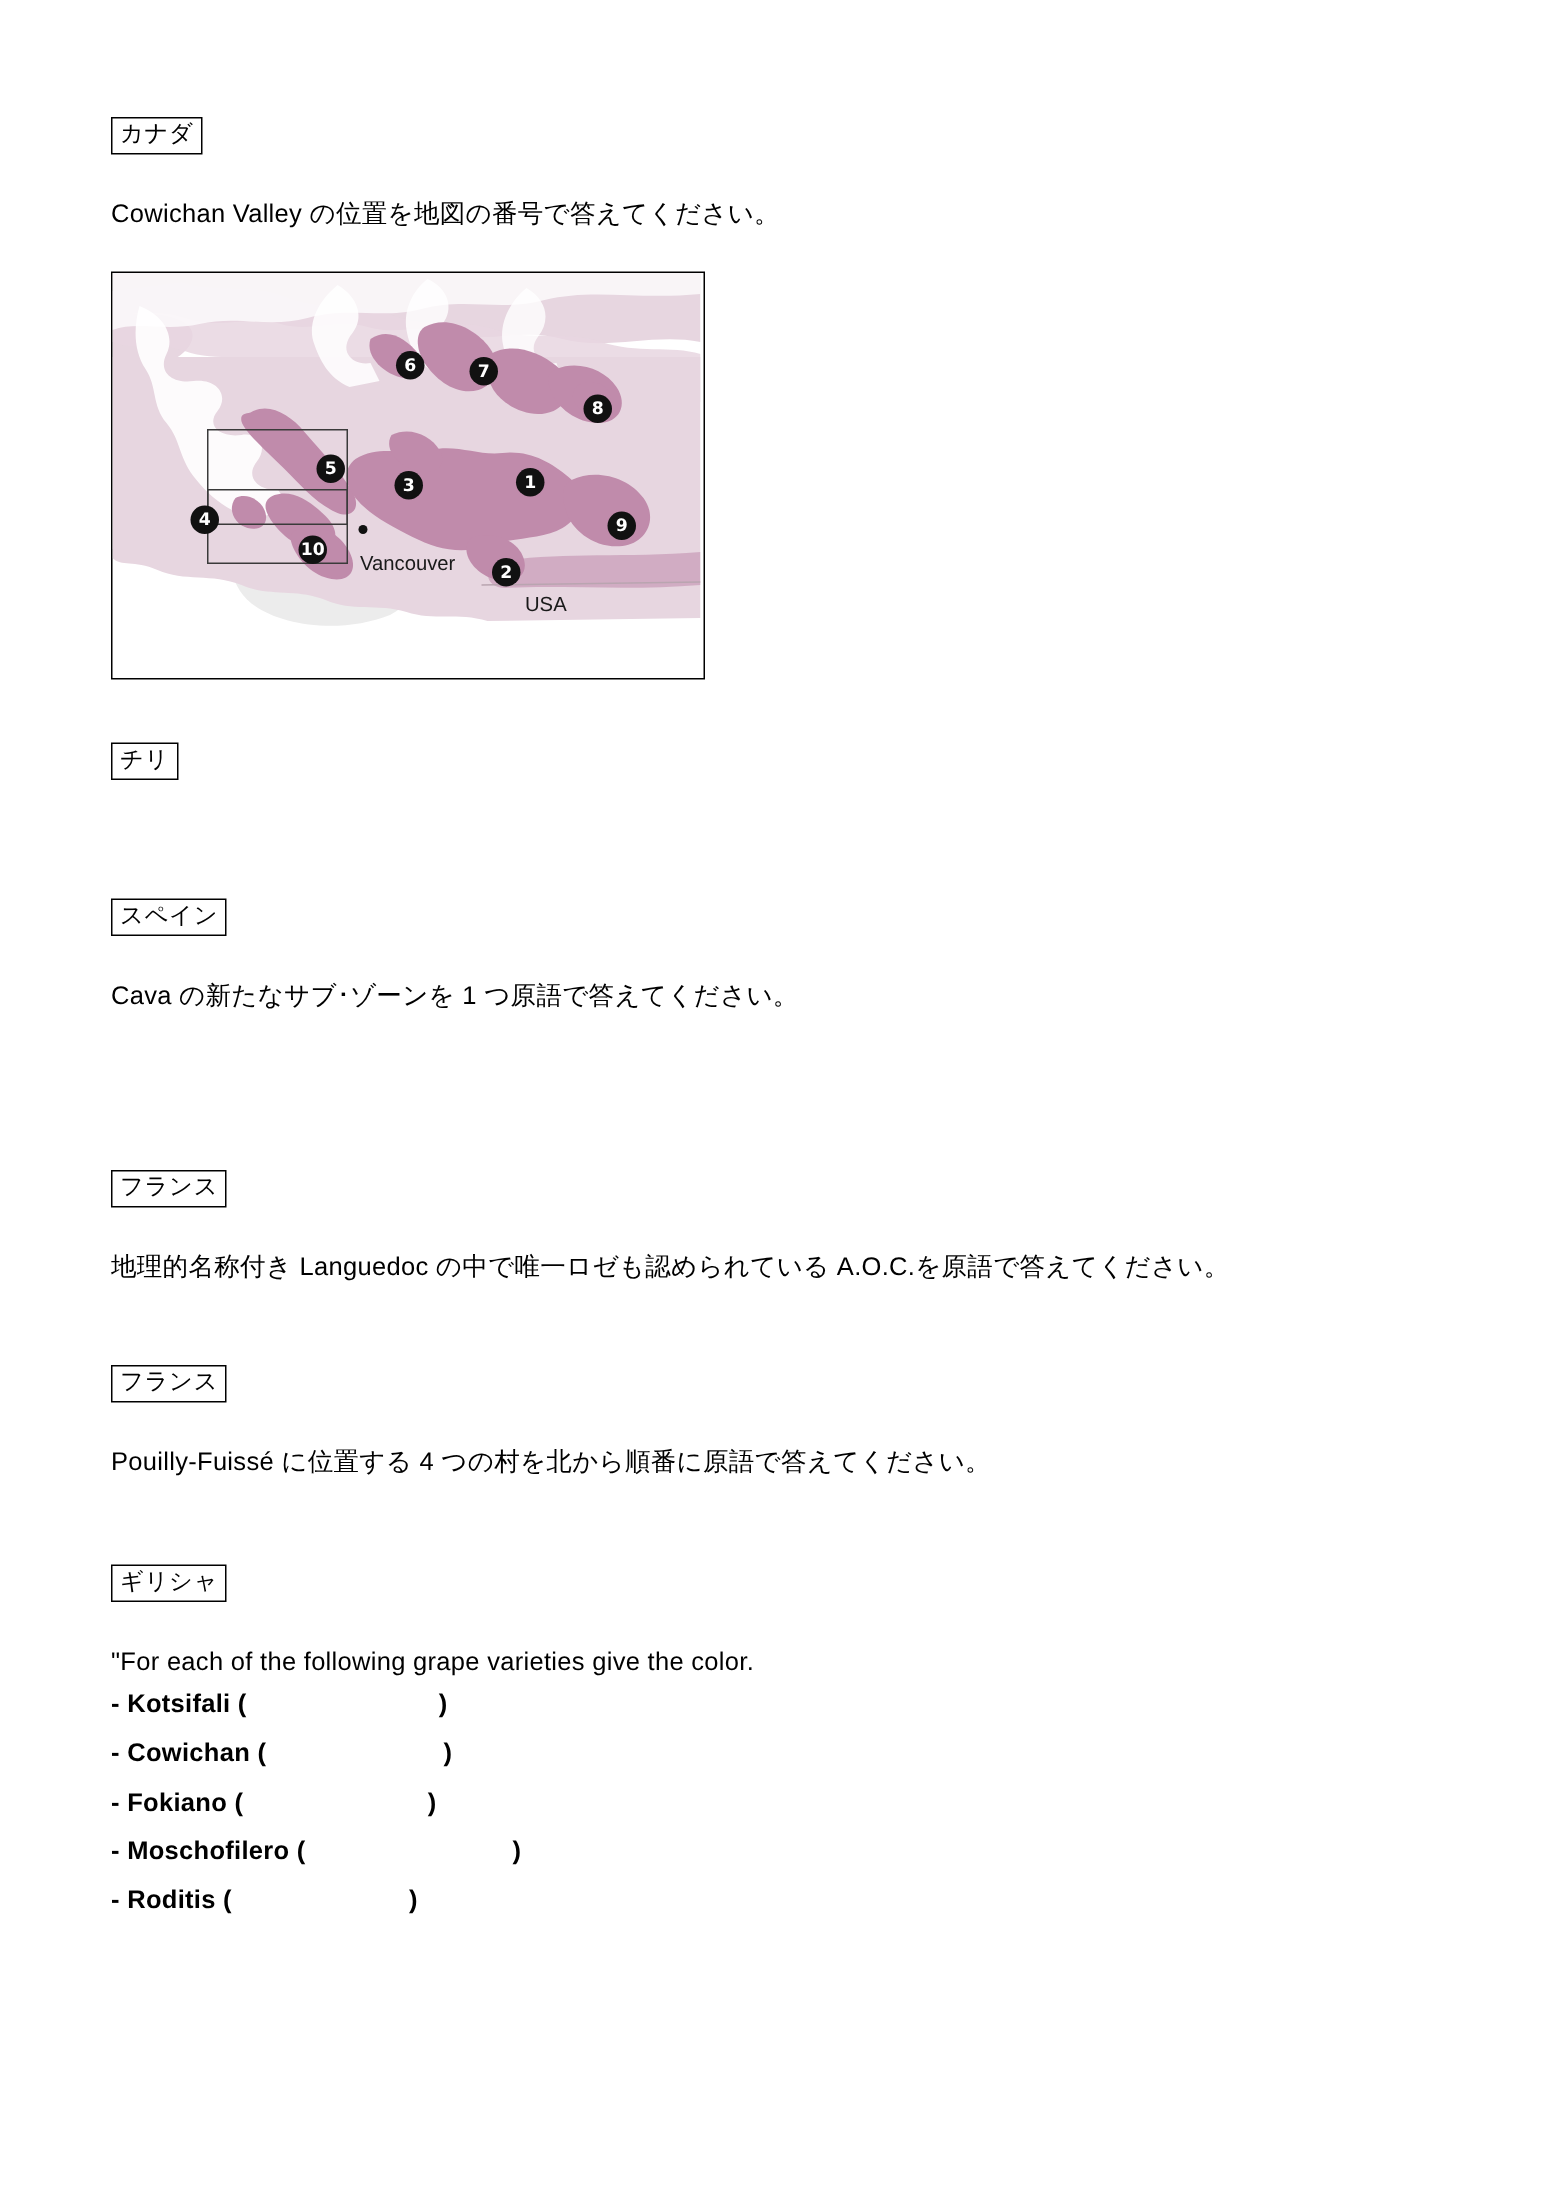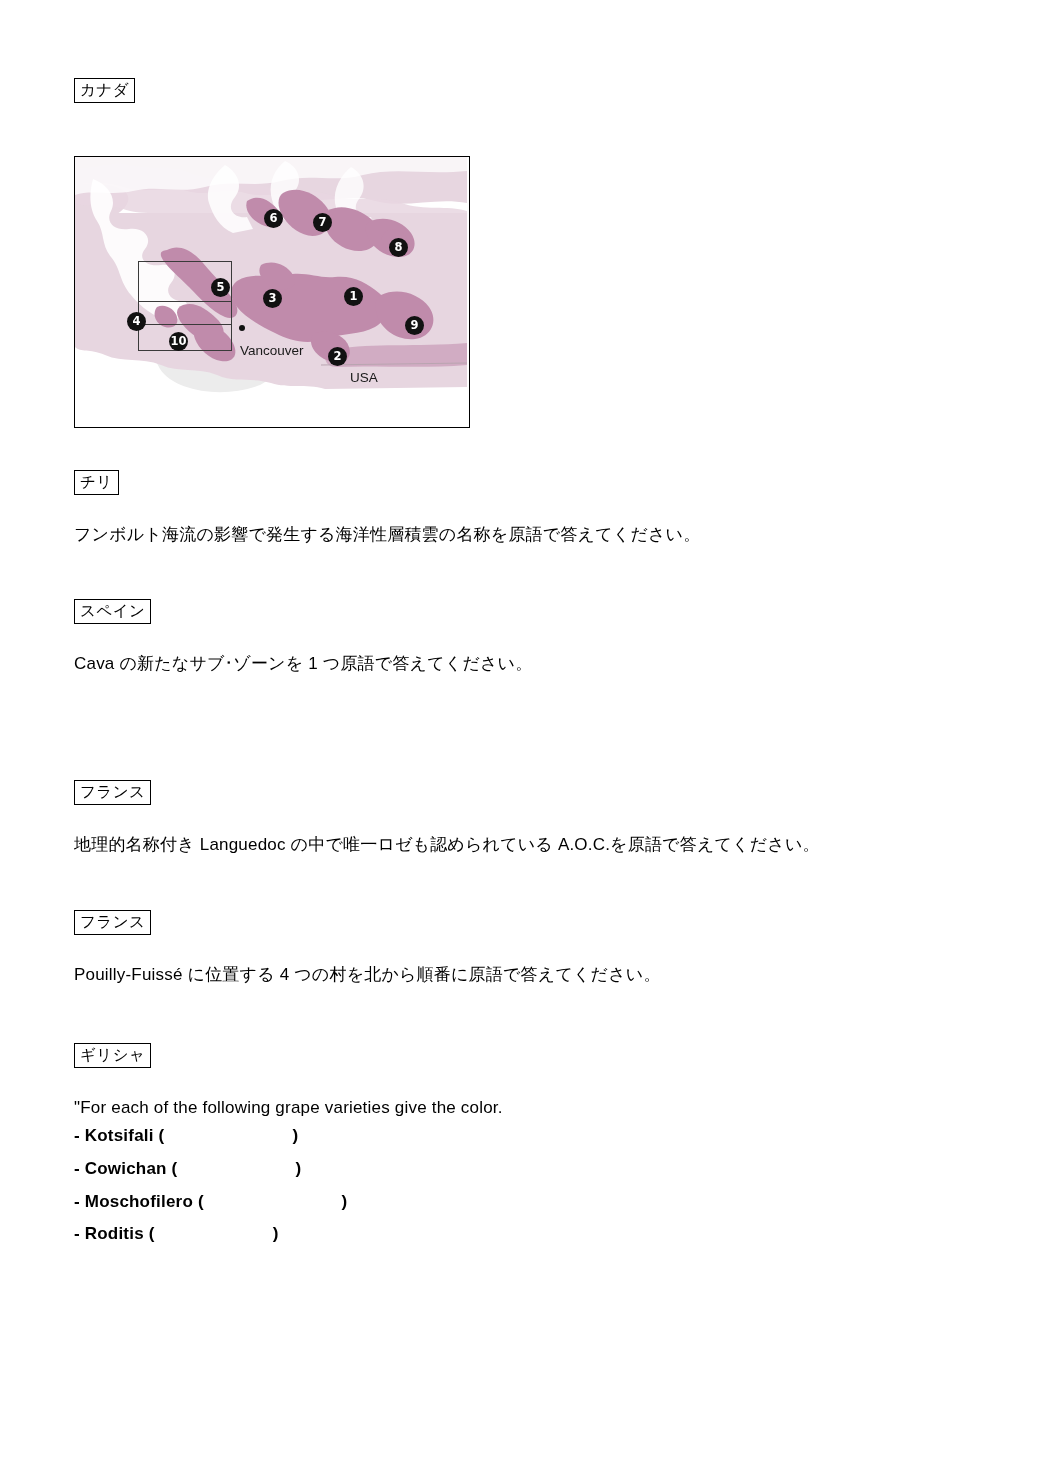--- a/index.html
+++ b/index.html
@@ -112,20 +112,21 @@
 </style>
 </head>
 <body>
 
 <div class="page">
   <div class="content">
 
     <div class="block">
       <div class="country-tag">カナダ</div>
       <div class="gap-after-tag"></div>
+      <div class="q-text">Cowichan Valley  の位置を地図の番号で答えてください。</div>
 
       <div class="map-wrap">
         <div class="map-inner">
           <svg class="map-svg" width="392" height="268" viewBox="0 0 392 268" xmlns="http://www.w3.org/2000/svg">
 
             <path d="M90 170 C110 150 150 160 180 175 C205 188 210 215 185 228 C150 242 100 235 85 212 C75 196 78 182 90 170 Z" fill="#ececec"></path>
 
             <path d="M0 0 L392 0 L392 46 C360 40 330 52 300 44 C272 36 250 48 226 40 C205 33 190 42 170 36 C150 30 132 40 112 34 C92 28 70 38 48 30 C28 23 12 30 0 24 Z" fill="#e7d6e0"></path>
             <path d="M0 24 C14 30 30 24 46 32 C60 39 52 52 40 58 C26 64 30 78 44 84 C56 89 50 102 38 106 C24 110 28 124 42 130 C54 136 48 150 34 154 C20 158 18 172 30 180 L0 184 Z" fill="#e7d6e0"></path>
             <path d="M46 6 C70 14 92 6 116 16 C140 26 160 18 186 28 C210 37 232 30 256 38 C280 46 302 38 326 46 C350 54 372 48 392 54 L392 86 C366 80 344 90 318 82 C294 75 274 84 250 76 C226 68 206 76 182 68 C158 60 138 68 114 60 C92 52 70 60 48 52 C28 45 12 52 0 46 L0 12 Z" fill="#e7d6e0" opacity="0.85"></path>
@@ -169,34 +170,33 @@
 
           <div class="num-badge" style="left:269px; top:130px;">1</div>
           <div class="num-badge" style="left:253px; top:190px;">2</div>
           <div class="num-badge" style="left:188px; top:132px;">3</div>
           <div class="num-badge" style="left:52px; top:155px;">4</div>
           <div class="num-badge" style="left:136px; top:121px;">5</div>
           <div class="num-badge" style="left:189px; top:52px;">6</div>
           <div class="num-badge" style="left:238px; top:56px;">7</div>
           <div class="num-badge" style="left:314px; top:81px;">8</div>
           <div class="num-badge" style="left:330px; top:159px;">9</div>
-          <div class="num-badge" style="left:94px; top:175px;text-align:right;">10</div>
+          <div class="num-badge" style="left:124px; top:175px;text-align:right;">10</div>
 
           <div class="map-label" style="left:165px; top:186px;text-align:center;">Vancouver</div>
           <div class="map-label" style="left:275px; top:213px;">USA</div>
         </div>
       </div>
     </div>
 
     <div class="sec-gap" style="height:42px;"></div>
 
     <div class="block">
       <div class="country-tag">チリ</div>
       <div class="gap-after-tag"></div>
-      <div class="q-text">フンボルト海流の影響で発生する海洋性層積雲の名称を原語で答えてください。</div>
     </div>
 
     <div class="sec-gap"></div>
 
     <div class="block">
       <div class="country-tag">スペイン</div>
       <div class="gap-after-tag"></div>
       <div class="q-text">Cava の新たなサブ･ゾーンを 1 つ原語で答えてください。</div>
     </div>
 
@@ -221,19 +221,20 @@
 
     <div class="sec-gap-lg"></div>
 
     <div class="block">
       <div class="country-tag">ギリシャ</div>
       <div class="gap-after-tag"></div>
       <div class="q-text">"For each of the following grape varieties give the color.</div>
       <div class="greek-list">
         <div class="greek-line">- Kotsifali (                          )</div>
         <div class="greek-line">- Cowichan (                        )</div>
+        <div class="greek-line">- Fokiano (                         )</div>
         <div class="greek-line">- Moschofilero (                            )</div>
         <div class="greek-line">- Roditis (                        )</div>
       </div>
     </div>
 
   </div>
 </div>
 
 </body></html>

